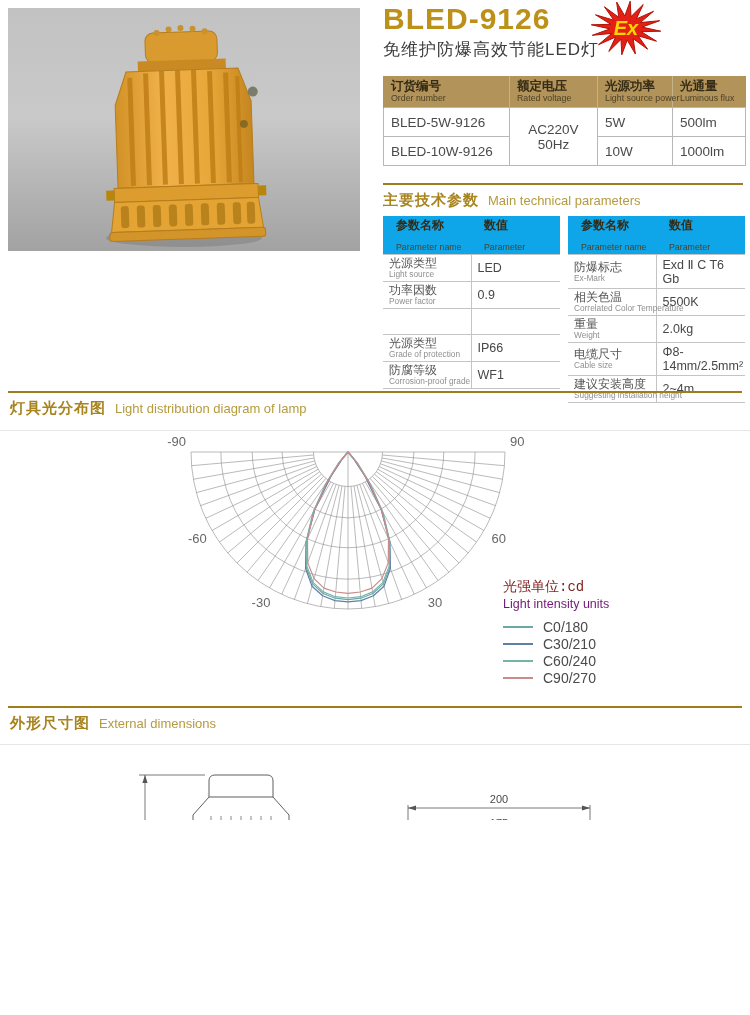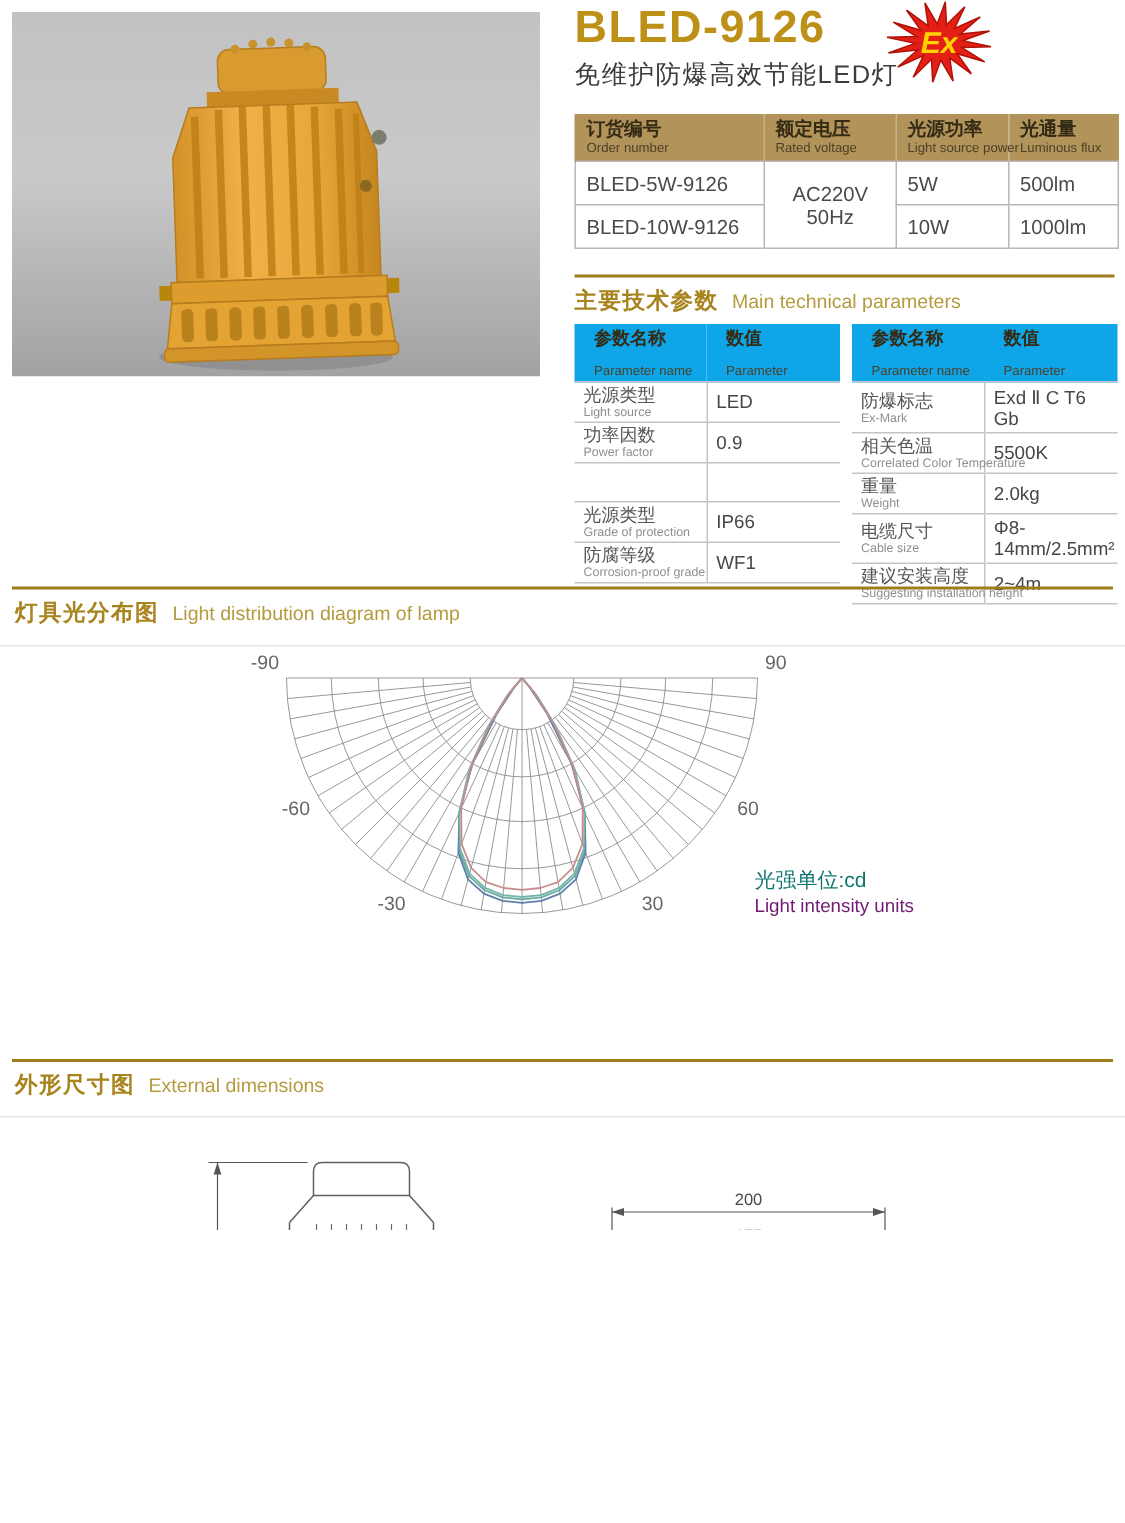--- a/index.html
+++ b/index.html
@@ -31,21 +31,21 @@
   .param{width:177px;}
   .param th{background:#0ea5e9;text-align:left;padding:2px 13px;vertical-align:top;}
   .param th .cn{font-size:12px;font-weight:bold;color:#342b15;line-height:14px;}
   .param th .en{font-size:8.8px;font-weight:normal;color:#4c4126;line-height:10px;white-space:nowrap;margin-top:10px;}
   .param td{border-top:1px solid #c4c4c4;border-bottom:1px solid #c4c4c4;padding:2px 6px;height:21px;vertical-align:middle;}
   .param td.val{border-left:1px solid #c4c4c4;font-size:12.5px;color:#474747;}
   .param .cn{font-size:12px;color:#565656;line-height:13px;}
   .param .en{font-size:8.3px;color:#8f8f8f;line-height:9px;white-space:nowrap;}
   
   .legend{left:503px;top:578px;width:180px;}
-  .leg-cn{font-size:14px;color:#0f766e;}
+  .leg-cn{font-size:14px;color:#7f1d1d;font-family:Liberation Mono, monospace;}
   .leg-en{font-size:12.5px;color:#701a75;margin-top:1px;margin-bottom:7px;}
   .leg-item{display:flex;align-items:center;height:17px;}
   .leg-swatch{display:inline-block;width:30px;height:2px;margin-right:10px;}
   .leg-label{font-size:14px;color:#4a4a4a;}
   svg text{font-family:"Liberation Sans","DejaVu Sans",sans-serif;}
 </style>
 </head>
 <body>
 
 <div class="page">
@@ -330,20 +330,38 @@
       <text x="360" y="14" font-size="13" fill="#666" text-anchor="start">90</text>
       <polyline points="198.0,20.0 189.9,29.6 178.2,48.3 164.2,78.5 156.2,109.6 156.1,135.1 162.6,151.9 173.1,161.5 185.2,166.2 198.0,167.6 210.8,166.2 222.9,161.5 233.4,151.9 239.9,135.1 239.8,109.6 231.8,78.5 217.8,48.3 206.1,29.6 198.0,20.0" fill="none" stroke="#6aaaa4" stroke-width="1.2" stroke-linejoin="round"></polyline>
       <polyline points="198.0,20.0 193.0,26.0 180.9,44.4 165.0,77.1 156.2,109.6 155.6,136.6 162.0,154.2 172.6,163.8 185.0,168.6 198.0,169.9 211.0,168.6 223.4,163.8 234.0,154.2 240.4,136.6 239.8,109.6 231.0,77.1 215.1,44.4 203.0,26.0 198.0,20.0" fill="none" stroke="#5f7fa8" stroke-width="1.2" stroke-linejoin="round"></polyline>
       <polyline points="198.0,20.0 187.9,32.0 175.5,52.2 162.7,81.2 156.2,109.6 156.7,133.6 163.1,150.4 173.3,159.9 185.3,164.7 198.0,166.0 210.7,164.7 222.7,159.9 232.9,150.4 239.3,133.6 239.8,109.6 233.3,81.2 220.5,52.2 208.1,32.0 198.0,20.0" fill="none" stroke="#74b5a9" stroke-width="1.2" stroke-linejoin="round"></polyline>
       <polyline points="198.0,20.0 189.9,29.6 177.3,49.6 164.2,78.5 157.5,106.8 157.7,130.6 164.1,146.6 174.0,156.1 185.8,160.0 198.0,161.3 210.2,160.0 222.0,156.1 231.9,146.6 238.3,130.6 238.5,106.8 231.8,78.5 218.7,49.6 206.1,29.6 198.0,20.0" fill="none" stroke="#c98c8c" stroke-width="1.2" stroke-linejoin="round"></polyline>
     </svg>
 
   <div class="abs legend">
     <div class="leg-cn">光强单位:cd</div>
     <div class="leg-en">Light intensity units</div>
+    <div id="legend-items">
+        <div class="leg-item">
+          <span class="leg-swatch" style="background: rgb(106, 170, 164);"></span>
+          <span class="leg-label">C0/180</span>
+        </div>
+        <div class="leg-item">
+          <span class="leg-swatch" style="background: rgb(95, 127, 168);"></span>
+          <span class="leg-label">C30/210</span>
+        </div>
+        <div class="leg-item">
+          <span class="leg-swatch" style="background: rgb(116, 181, 169);"></span>
+          <span class="leg-label">C60/240</span>
+        </div>
+        <div class="leg-item">
+          <span class="leg-swatch" style="background: rgb(201, 140, 140);"></span>
+          <span class="leg-label">C90/270</span>
+        </div>
+      </div>
   </div>
 
   <div class="abs rule" style="left:8px;top:706px;width:734px;"></div>
   <div class="abs" style="left:10px;top:714px;">
     <span class="sec-cn">外形尺寸图</span><span class="sec-en">External dimensions</span>
   </div>
   <div class="abs hairline" style="left:0px;top:744px;width:750px;"></div>
 
   <svg id="side-svg" class="abs" style="left:135px;top:765px;" width="210" height="212" viewBox="0 0 210 212">
       <g>

